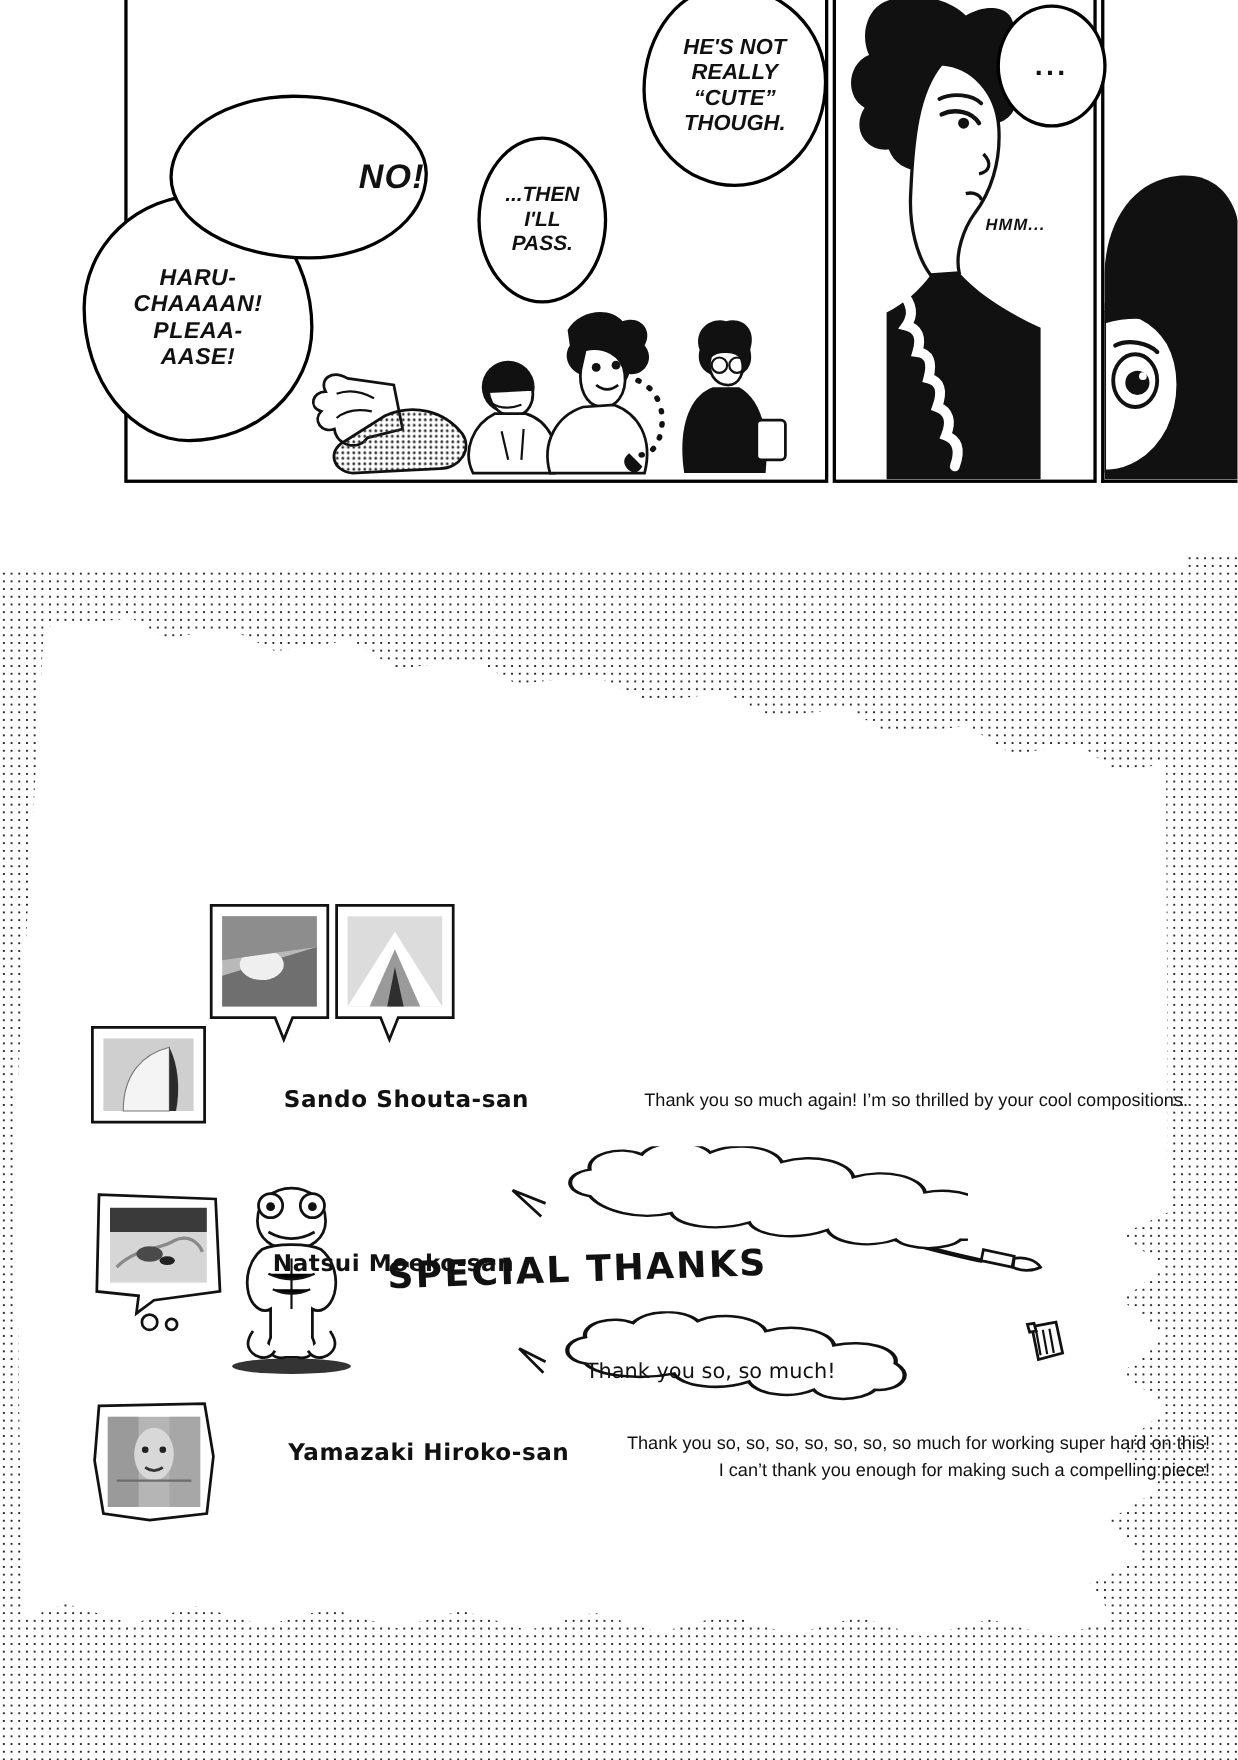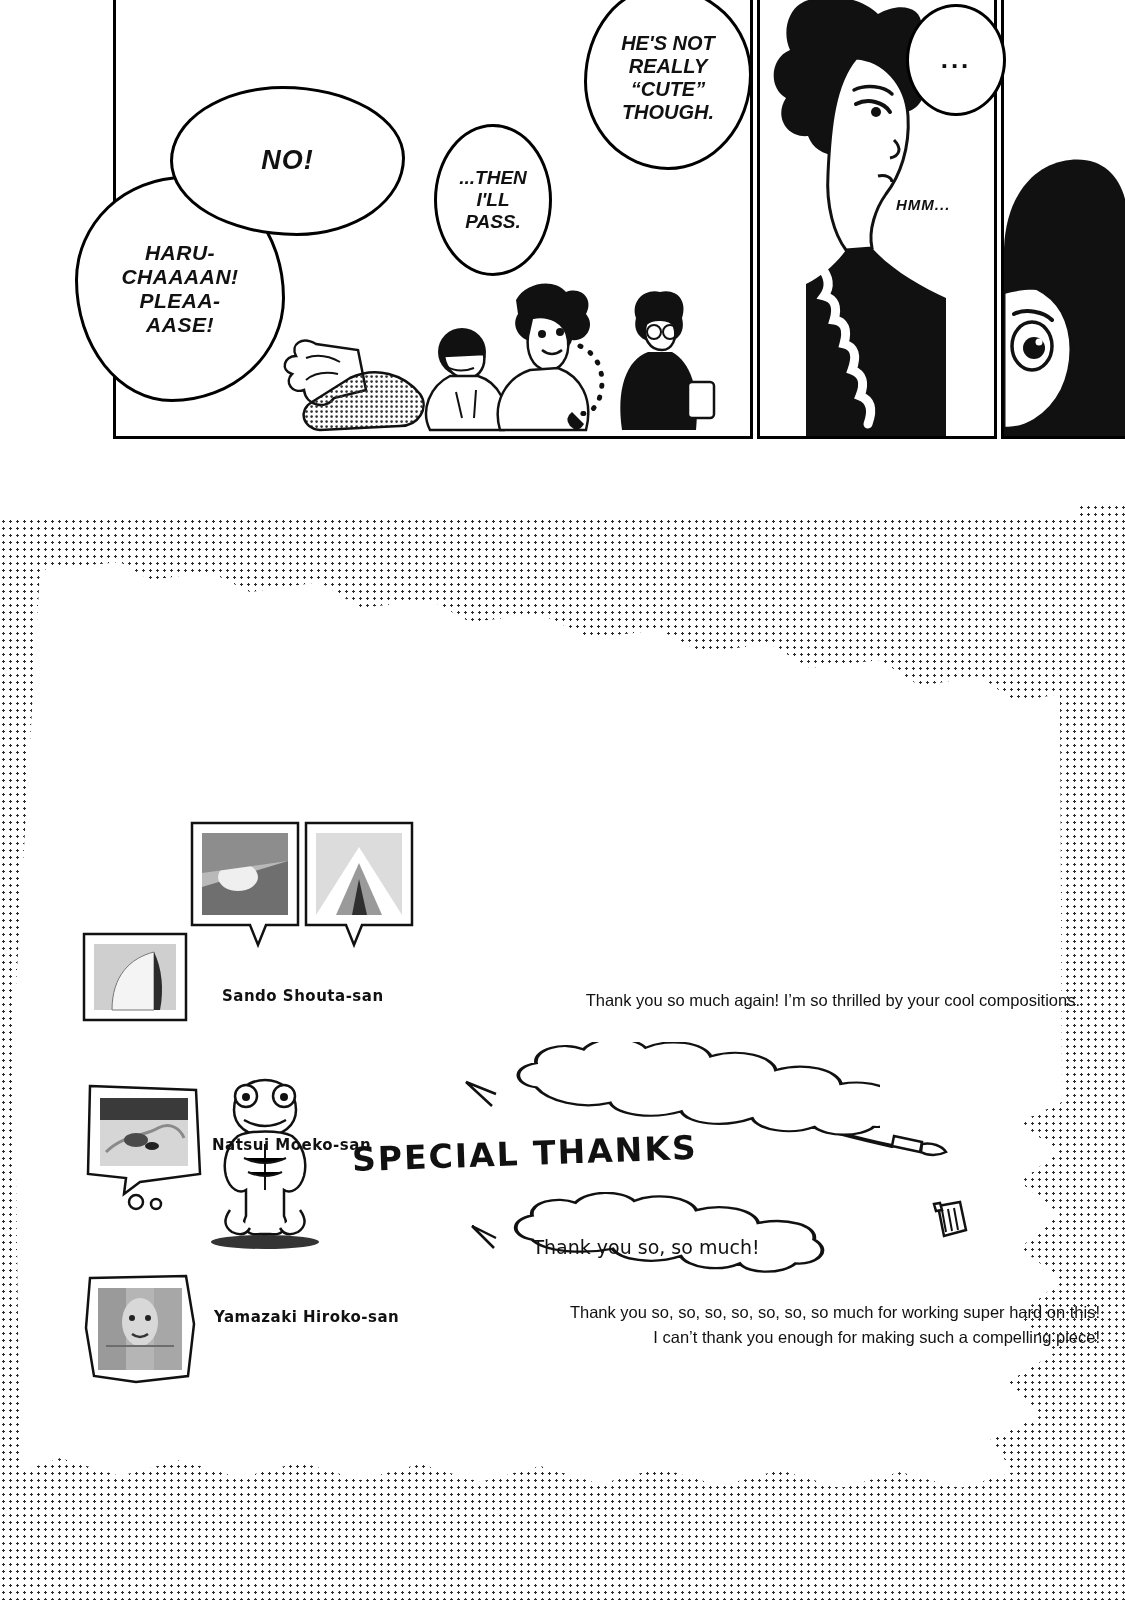--- a/index.html
+++ b/index.html
@@ -12,22 +12,22 @@
 
   .panel{position:absolute;border:3px solid #000;background:#fff;box-sizing:border-box;}
   .panel-left{left:113px;top:-4px;width:640px;height:443px;border-left:3px solid #000;}
   .panel-mid{left:757px;top:-4px;width:240px;height:443px;}
   .panel-right{left:1001px;top:-4px;width:130px;height:443px;border-right:none;}
 
   
   .bub{position:absolute;background:#fff;border:3px solid #000;display:flex;align-items:center;justify-content:center;text-align:center;box-sizing:border-box;}
   .bub span{display:block;line-height:1.15;}
 
-  .bub-no{left:170px;top:86px;width:235px;height:150px;border-radius:48% 52% 46% 54%/50% 48% 52% 50%;
-      font-weight:700;font-style:italic;font-size:27px;letter-spacing:1px;}
+  .bub-no{left:154px;top:86px;width:235px;height:150px;border-radius:48% 52% 46% 54%/50% 48% 52% 50%;
+      font-weight:700;font-style:italic;font-size:31px;letter-spacing:1px;justify-content:flex-end;}
   .bub-haru{left:75px;top:176px;width:210px;height:226px;border-radius:52% 48% 54% 46%/46% 54% 46% 54%;
       font-weight:700;font-style:italic;font-size:21px;letter-spacing:.5px;}
   .bub-then{left:434px;top:124px;width:118px;height:152px;border-radius:50%;
       font-weight:700;font-style:italic;font-size:19px;}
   .bub-hes{left:584px;top:-14px;width:168px;height:184px;border-radius:46% 54% 50% 50%/52% 48% 52% 48%;
       font-weight:700;font-style:italic;font-size:20px;}
   .bub-dots{left:906px;top:4px;width:100px;height:112px;border-radius:50%;font-size:26px;font-weight:700;letter-spacing:3px;}
 
   .tail{position:absolute;width:0;height:0;}
   .tail-no{left:232px;top:228px;border-left:14px solid transparent;border-right:26px solid transparent;border-top:66px solid #fff;
@@ -49,21 +49,21 @@
   .special-thanks{position:absolute;left:352px;top:672px;font-size:33px;font-weight:700;letter-spacing:2px;
     font-family:"DejaVu Sans",sans-serif;transform:rotate(-2deg);}
 
   .cloud{position:absolute;background:#fff;border:2.5px solid #000;box-sizing:border-box;
      display:flex;align-items:center;justify-content:center;text-align:center;}
   .cloud-1{left:463px;top:600px;width:400px;height:78px;border-radius:56% 44% 60% 40%/60% 55% 45% 40%;}
   .cloud-1 span{font-size:17px;font-family:"DejaVu Sans",sans-serif;line-height:1.35;}
   .cloud-2{left:466px;top:750px;width:360px;height:70px;border-radius:48% 52% 44% 56%/55% 50% 50% 45%;}
   .cloud-2 span{font-size:19px;font-family:"DejaVu Sans",sans-serif;}
 
-  .name{position:absolute;font-weight:700;font-size:15px;font-family:"DejaVu Sans",sans-serif;letter-spacing:.5px;}
+  .name{position:absolute;font-weight:700;font-size:21px;font-family:"DejaVu Sans",sans-serif;letter-spacing:.5px;margin-left:36px;}
   .msg{position:absolute;text-align:right;font-size:16.5px;line-height:1.5;font-family:"Liberation Sans",sans-serif;}
 
   .frog{position:absolute;left:200px;top:608px;width:130px;height:180px;}
   .pencil{position:absolute;left:112px;top:626px;width:40px;height:52px;}
   .brush{position:absolute;left:676px;top:614px;width:272px;height:92px;}
   .tube{position:absolute;left:930px;top:738px;width:40px;height:40px;}
 </style>
 </head>
 <body>
 
@@ -336,18 +336,18 @@
         <rect x="22" y="16" width="28" height="82" fill="#9a9a9a"></rect>
         <rect x="78" y="16" width="28" height="82" fill="#a7a7a7"></rect>
         <ellipse cx="64" cy="50" rx="18" ry="24" fill="#d8d8d8"></ellipse>
         <circle cx="56" cy="46" r="3" fill="#222"></circle>
         <circle cx="72" cy="46" r="3" fill="#222"></circle>
         <path d="M56 62 q8 6 16 0" stroke="#333" stroke-width="2.5" fill="none"></path>
         <path d="M30 74 L98 74" stroke="#6d6d6d" stroke-width="2"></path>
       </g>
     </svg>
 
-    <div class="name" style="left:214px;top:846px;">Yamazaki Hiroko-san</div>
+    <div class="name" style="left:226px;top:846px;">Yamazaki Hiroko-san</div>
     <div class="msg" style="left:400px;top:838px;width:700px;white-space:pre-line">Thank you so, so, so, so, so, so, so much for working super hard on this!
 I can’t thank you enough for making such a compelling piece!</div>
 
   </div>
 </div>
 
 </body></html>

